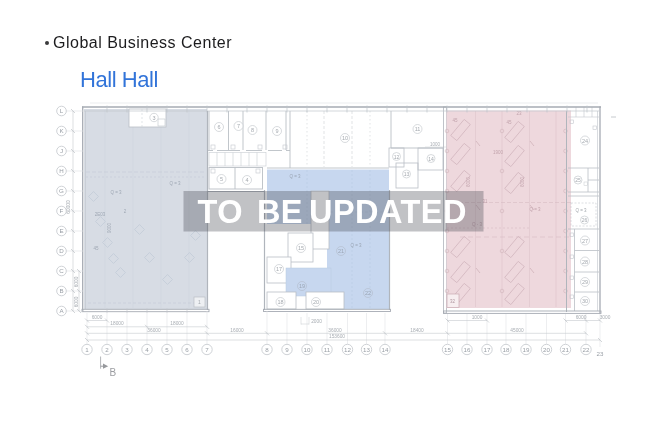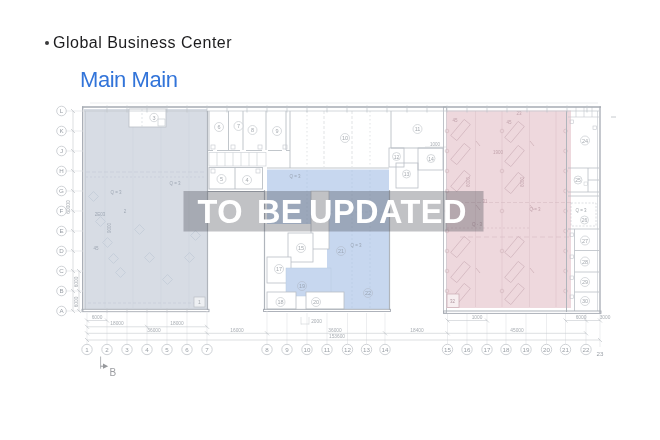--- a/index.html
+++ b/index.html
@@ -10,21 +10,21 @@
   svg{position:absolute;left:0;top:0;}
   text{font-family:"Liberation Sans",sans-serif;}
 </style>
 </head>
 <body>
 
 <div class="bullet"></div>
 
 <div class="hdr">Global Business Center</div>
 
-<div class="sub">Main Main</div>
+<div class="sub">Hall Hall</div>
 <svg width="660" height="440" viewBox="0 0 660 440">
 
 <g>
       <line x1="90" y1="103" x2="598" y2="103" stroke="#e3e5e8" stroke-width="0.7"></line>
     </g>
 
 <g>
       <rect x="84" y="109" width="123" height="200" fill="#d7dce4"></rect>
     </g>
 

